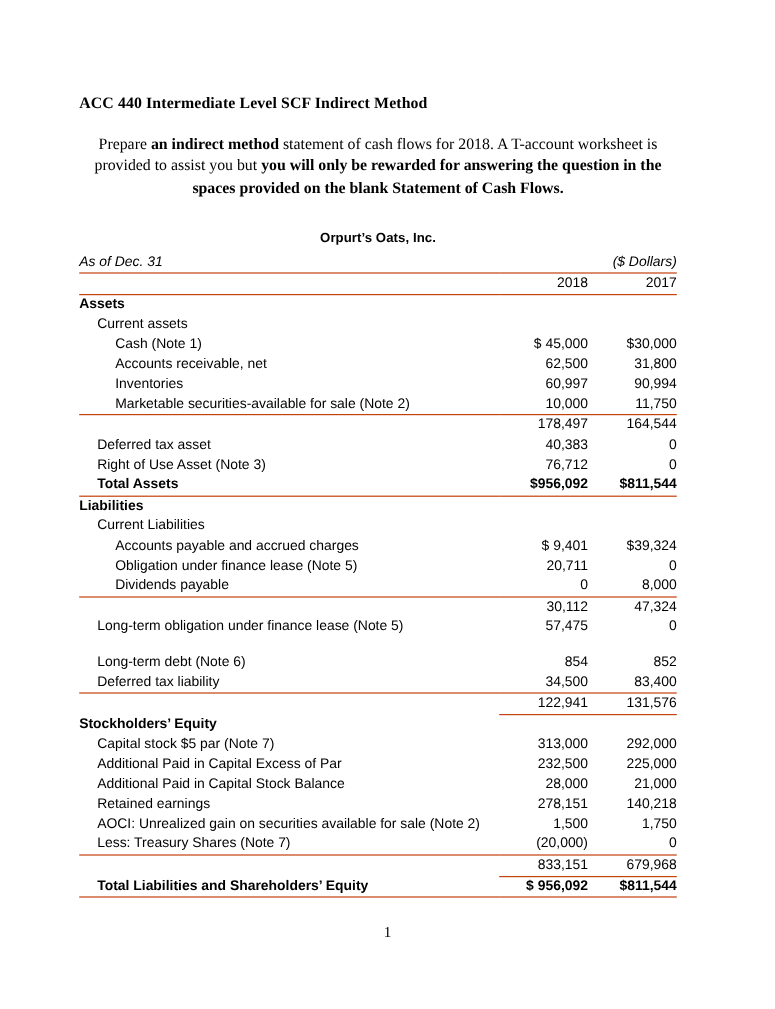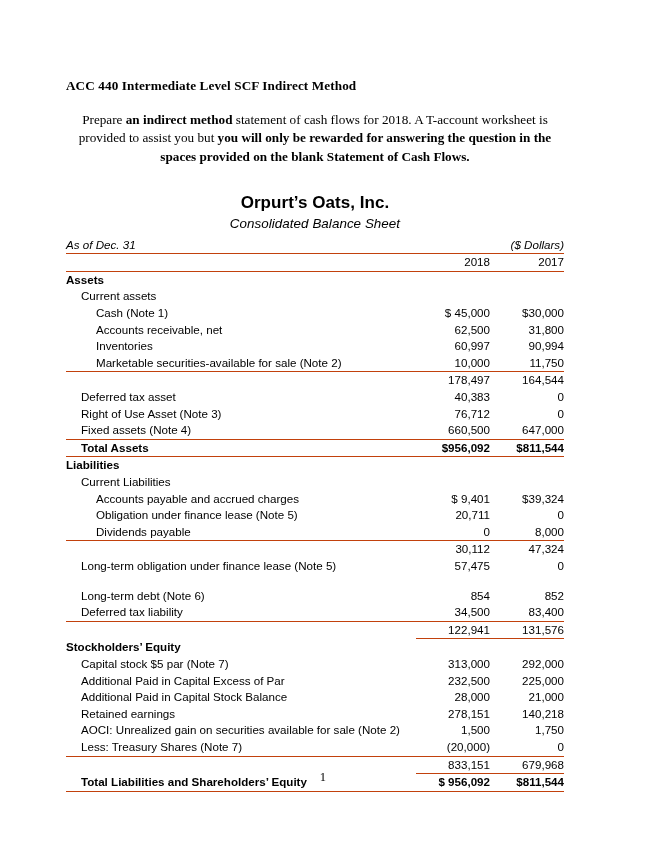--- a/index.html
+++ b/index.html
@@ -44,21 +44,21 @@
     line-height: 1.42;
     margin: 0;
     text-align: center;
   }
   .instr-body b { font-weight: bold; }
 
   
   .co-name {
     text-align: center;
     font-weight: bold;
-    font-size: 17px;
+    font-size: 11px;
     margin-top: 26px;
     letter-spacing: 0.05px;
   }
   .stmt-name {
     text-align: center;
     font-style: italic;
     font-size: 13.4px;
     margin-top: 3px;
     letter-spacing: 0.05px;
   }
@@ -116,21 +116,20 @@
 <body>
 
 <div class="page">
   <div class="content">
 
     <div class="instr-title">ACC 440 Intermediate Level SCF Indirect Method</div>
 
     <p class="instr-body"><span>Prepare </span><b>an indirect method</b><span> statement of cash flows for 2018. A T-account worksheet is provided to assist you but </span><b>you will only be rewarded for answering the question in the spaces provided on the blank Statement of Cash Flows.</b></p>
 
     <div class="co-name">Orpurt’s Oats, Inc.</div>
-    <div class="stmt-name">Consolidated Balance Sheet</div>
 
     <table class="bs">
       <colgroup>
         <col class="c-label">
           <col class="c-num">
           <col class="c-num">
       </colgroup>
       <tbody>
 
         <tr class="hdr-asof">
@@ -184,25 +183,20 @@
           <td class="label ind1">Deferred tax asset</td>
           <td class="num">40,383</td>
           <td class="num">0</td>
         </tr>
         <tr>
           <td class="label ind1">Right of Use Asset (Note 3)</td>
           <td class="num">76,712</td>
           <td class="num">0</td>
         </tr>
         <tr>
-          <td class="label ind1 bbot">Fixed assets (Note 4)</td>
-          <td class="num bbot">660,500</td>
-          <td class="num bbot">647,000</td>
-        </tr>
-        <tr>
           <td class="label ind1 bold bbot">Total Assets</td>
           <td class="num bold bbot">$956,092</td>
           <td class="num bold bbot">$811,544</td>
         </tr>
 
         <tr>
           <td class="label ind0 bold">Liabilities</td>
           <td class="num"></td>
           <td class="num"></td>
         </tr>

